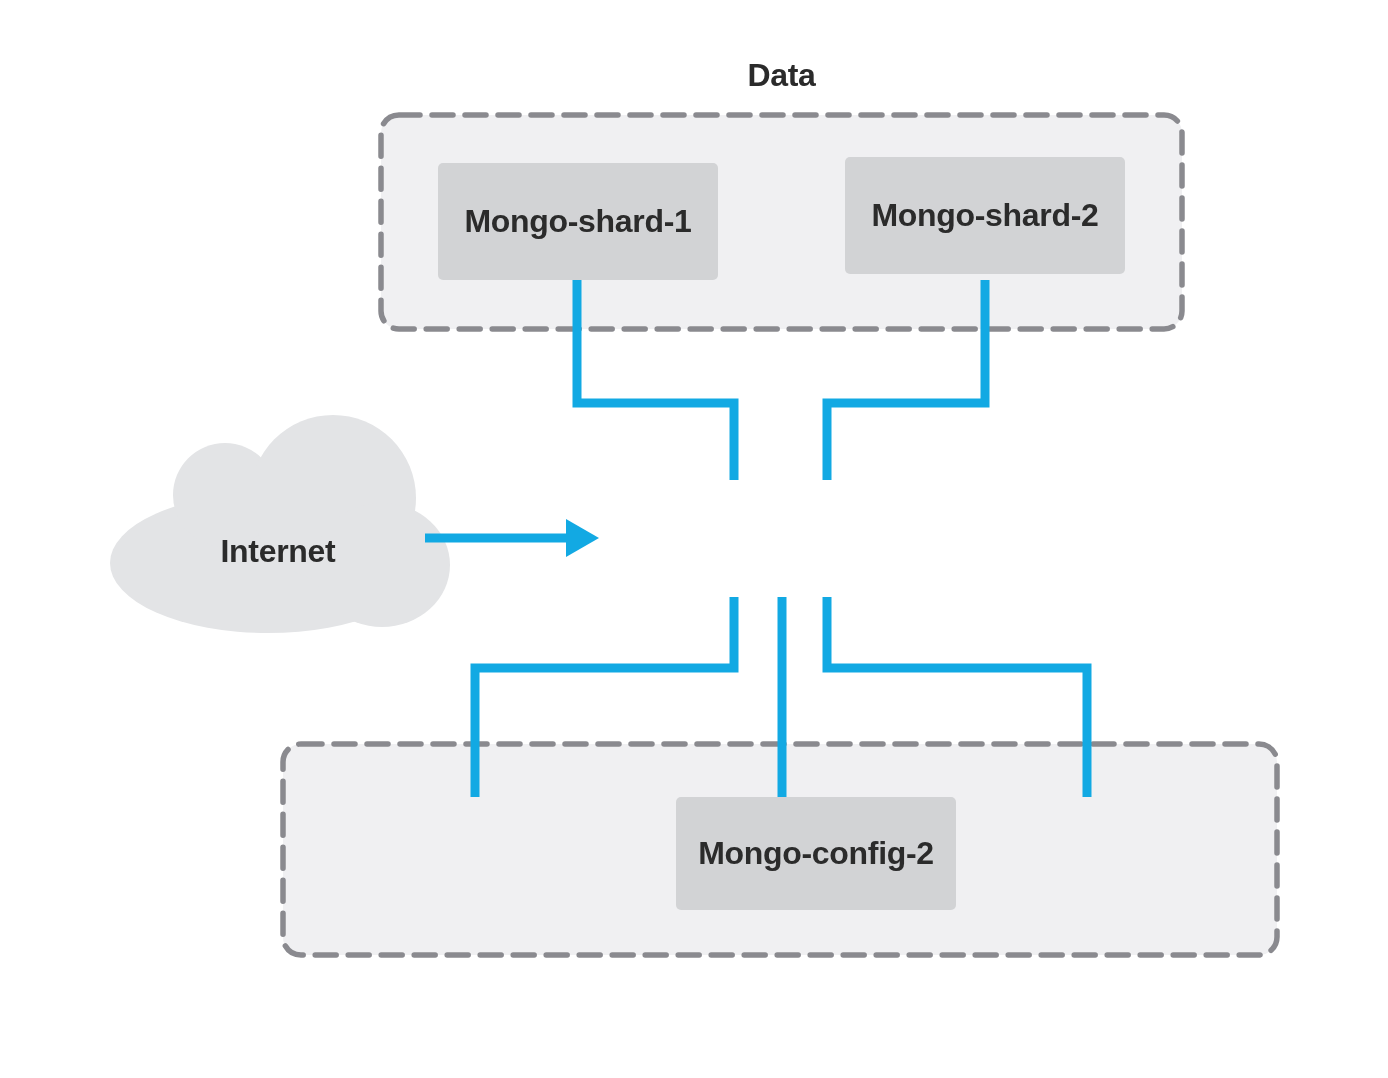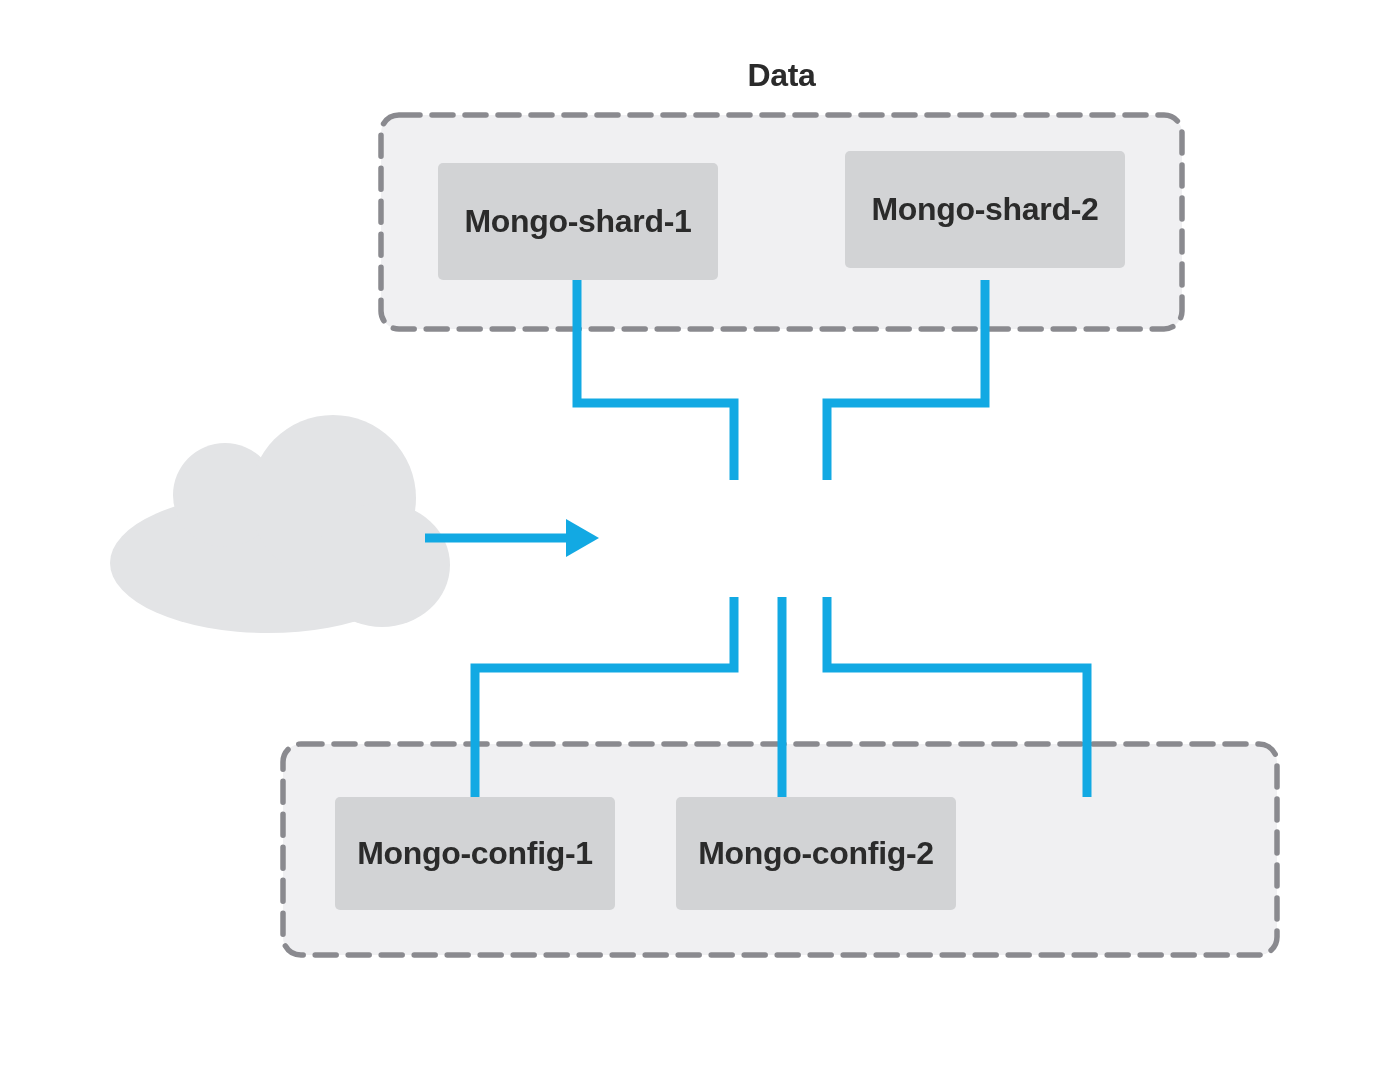--- a/index.html
+++ b/index.html
@@ -39,21 +39,21 @@
   .node{
     position:absolute;
     background:var(--color-node-fill);
     border-radius:5px;
     display:flex;align-items:center;justify-content:center;
     color:var(--color-text);
     font-size:32px;font-weight:bold;letter-spacing:-0.3px;
     white-space:nowrap;
   }
   .node-shard1{left:438px;top:163px;width:280px;height:117px;}
-  .node-shard2{left:845px;top:151px;width:280px;height:117px;}
+  .node-shard2{left:845px;top:157px;width:280px;height:117px;}
   .node-router{left:582px;top:480px;width:400px;height:117px;}
   .node-config1{left:335px;top:797px;width:280px;height:113px;}
   .node-config2{left:640px;top:797px;width:280px;height:113px;margin-left:36px;}
   .node-config3{left:950px;top:797px;width:278px;height:113px;}
   .section-label{
     position:absolute;
     color:var(--color-text);
     font-size:32px;font-weight:bold;letter-spacing:-0.3px;
     text-align:center;
   }
@@ -71,29 +71,27 @@
     <rect class="group-rect" x="283" y="744" width="994" height="211" rx="18"></rect>
     <g>
       <ellipse class="cloud-part" cx="268" cy="563" rx="158" ry="70"></ellipse>
       <circle class="cloud-part" cx="225" cy="495" r="52"></circle>
       <circle class="cloud-part" cx="333" cy="498" r="83"></circle>
       <ellipse class="cloud-part" cx="382" cy="565" rx="68" ry="62"></ellipse>
     </g>
   </svg>
 
   <div class="section-label label-data">Data</div>
+  <div class="section-label label-internet">Internet</div>
 
   <div class="node node-shard1">
     <span>Mongo-shard-1</span>
   </div>
   <div class="node node-shard2">
     <span>Mongo-shard-2</span>
-  </div>
-  <div class="node node-config1">
-    <span>Mongo-config-1</span>
   </div>
   <div class="node node-config2">
     <span>Mongo-config-2</span>
   </div>
 
   <svg class="layer" width="1388" height="1078" viewBox="0 0 1388 1078">
     <path class="conn" d="M577,280 V403 H734 V480"></path>
     <path class="conn" d="M985,280 V403 H827 V480"></path>
     <path class="conn" d="M734,597 V668 H475 V797"></path>
     <path class="conn" d="M782,597 V797"></path>

